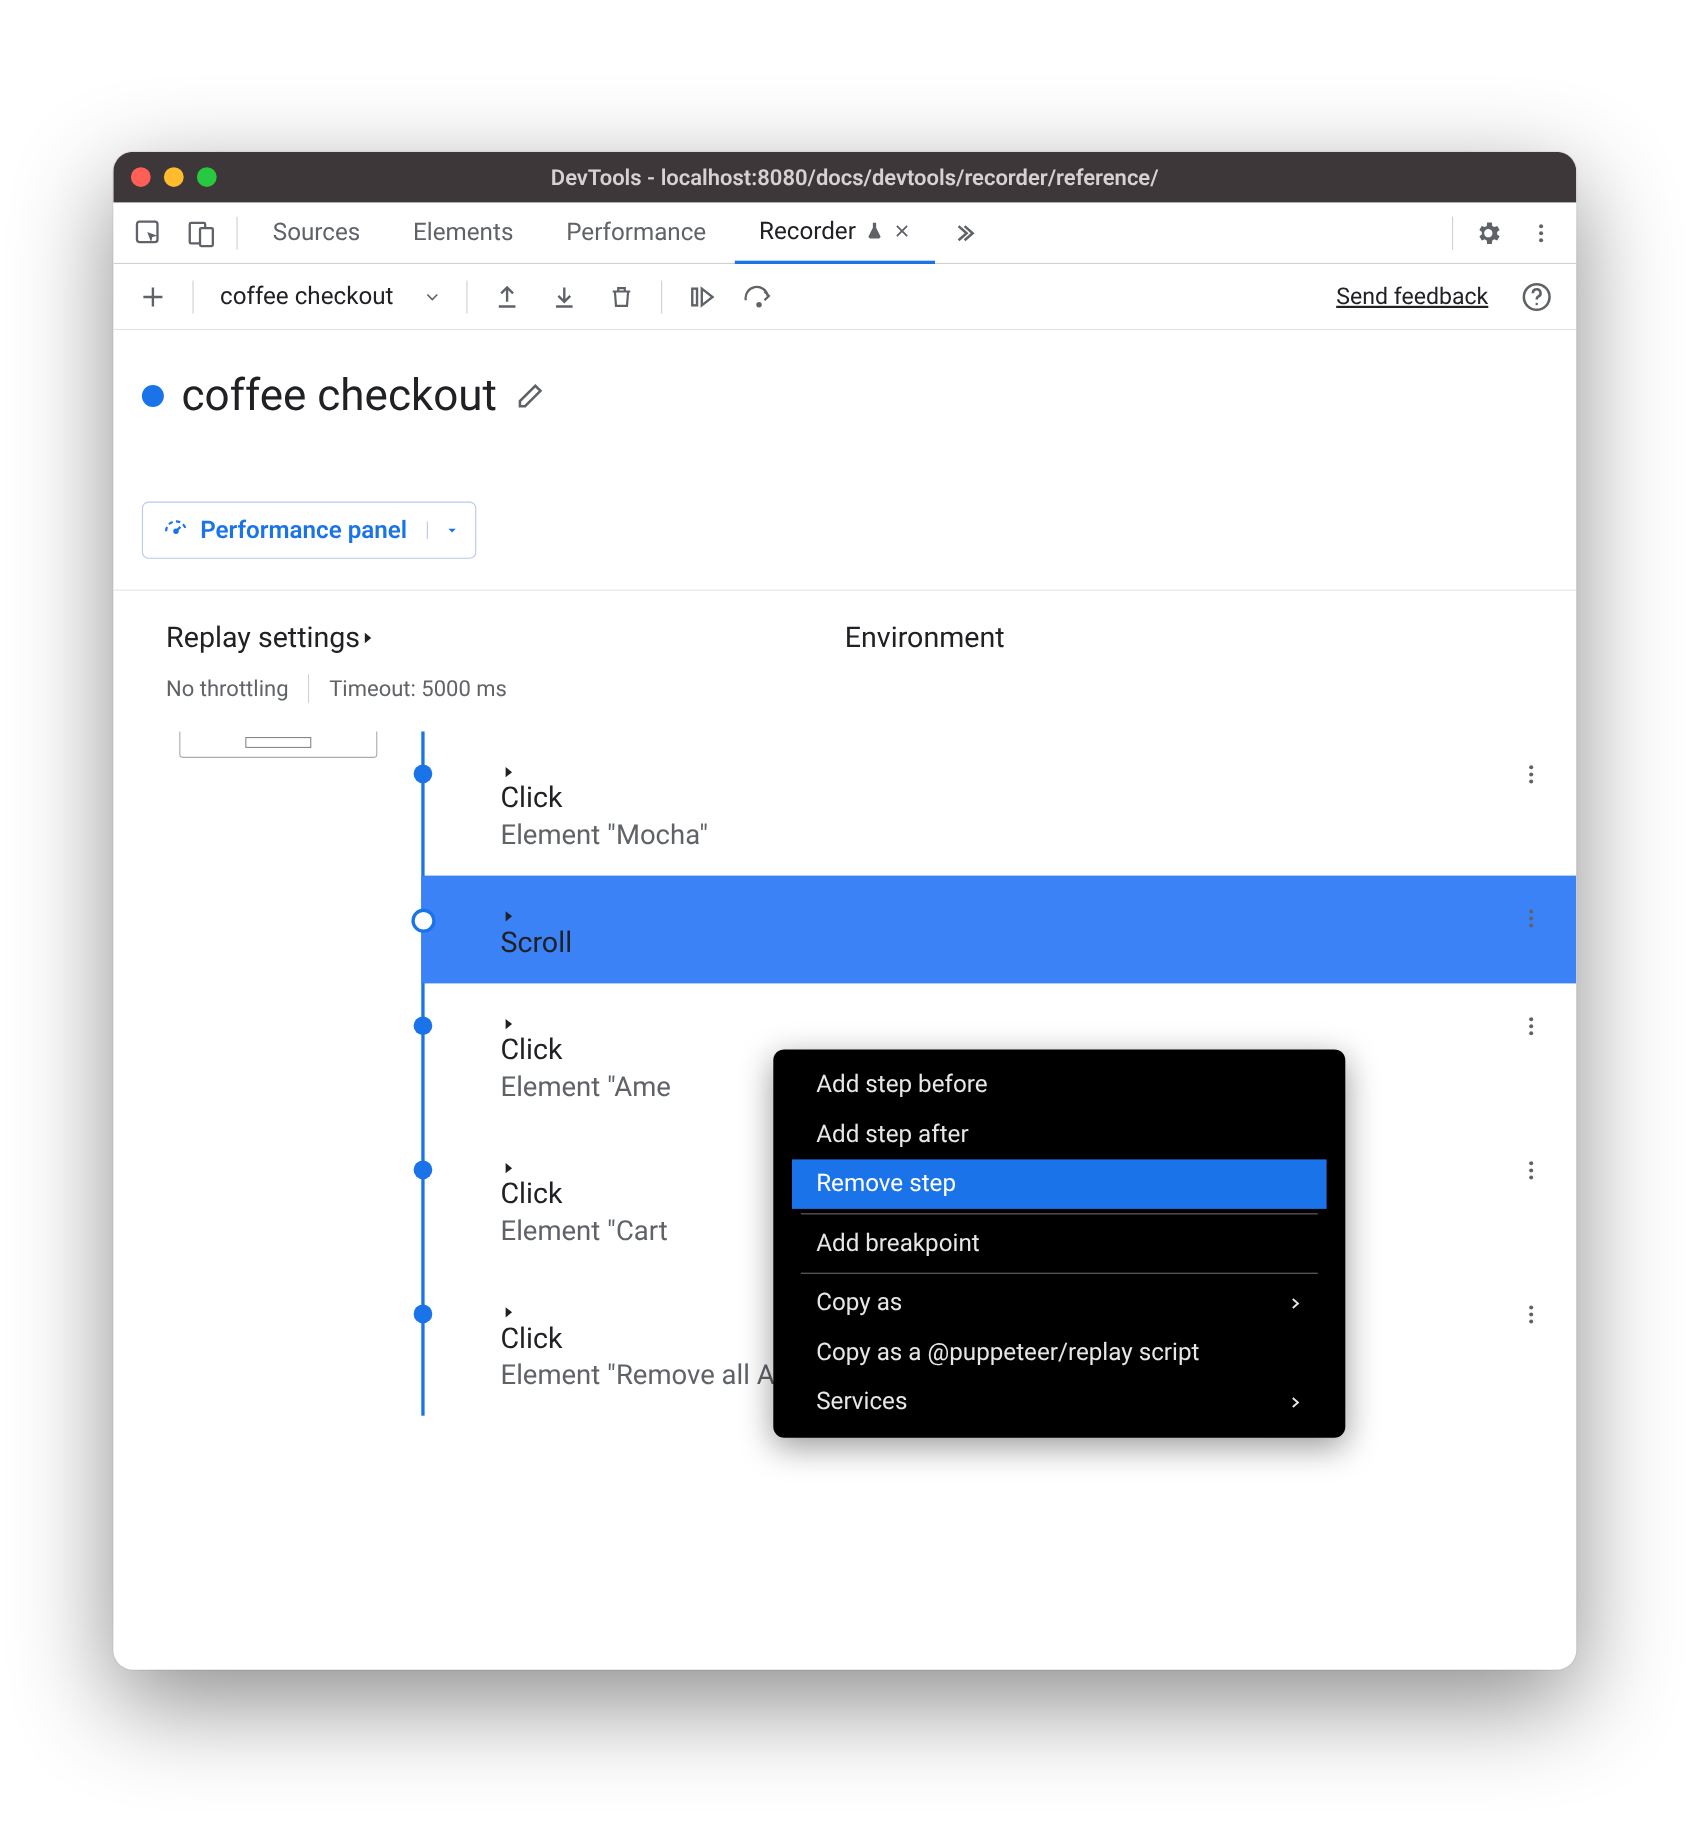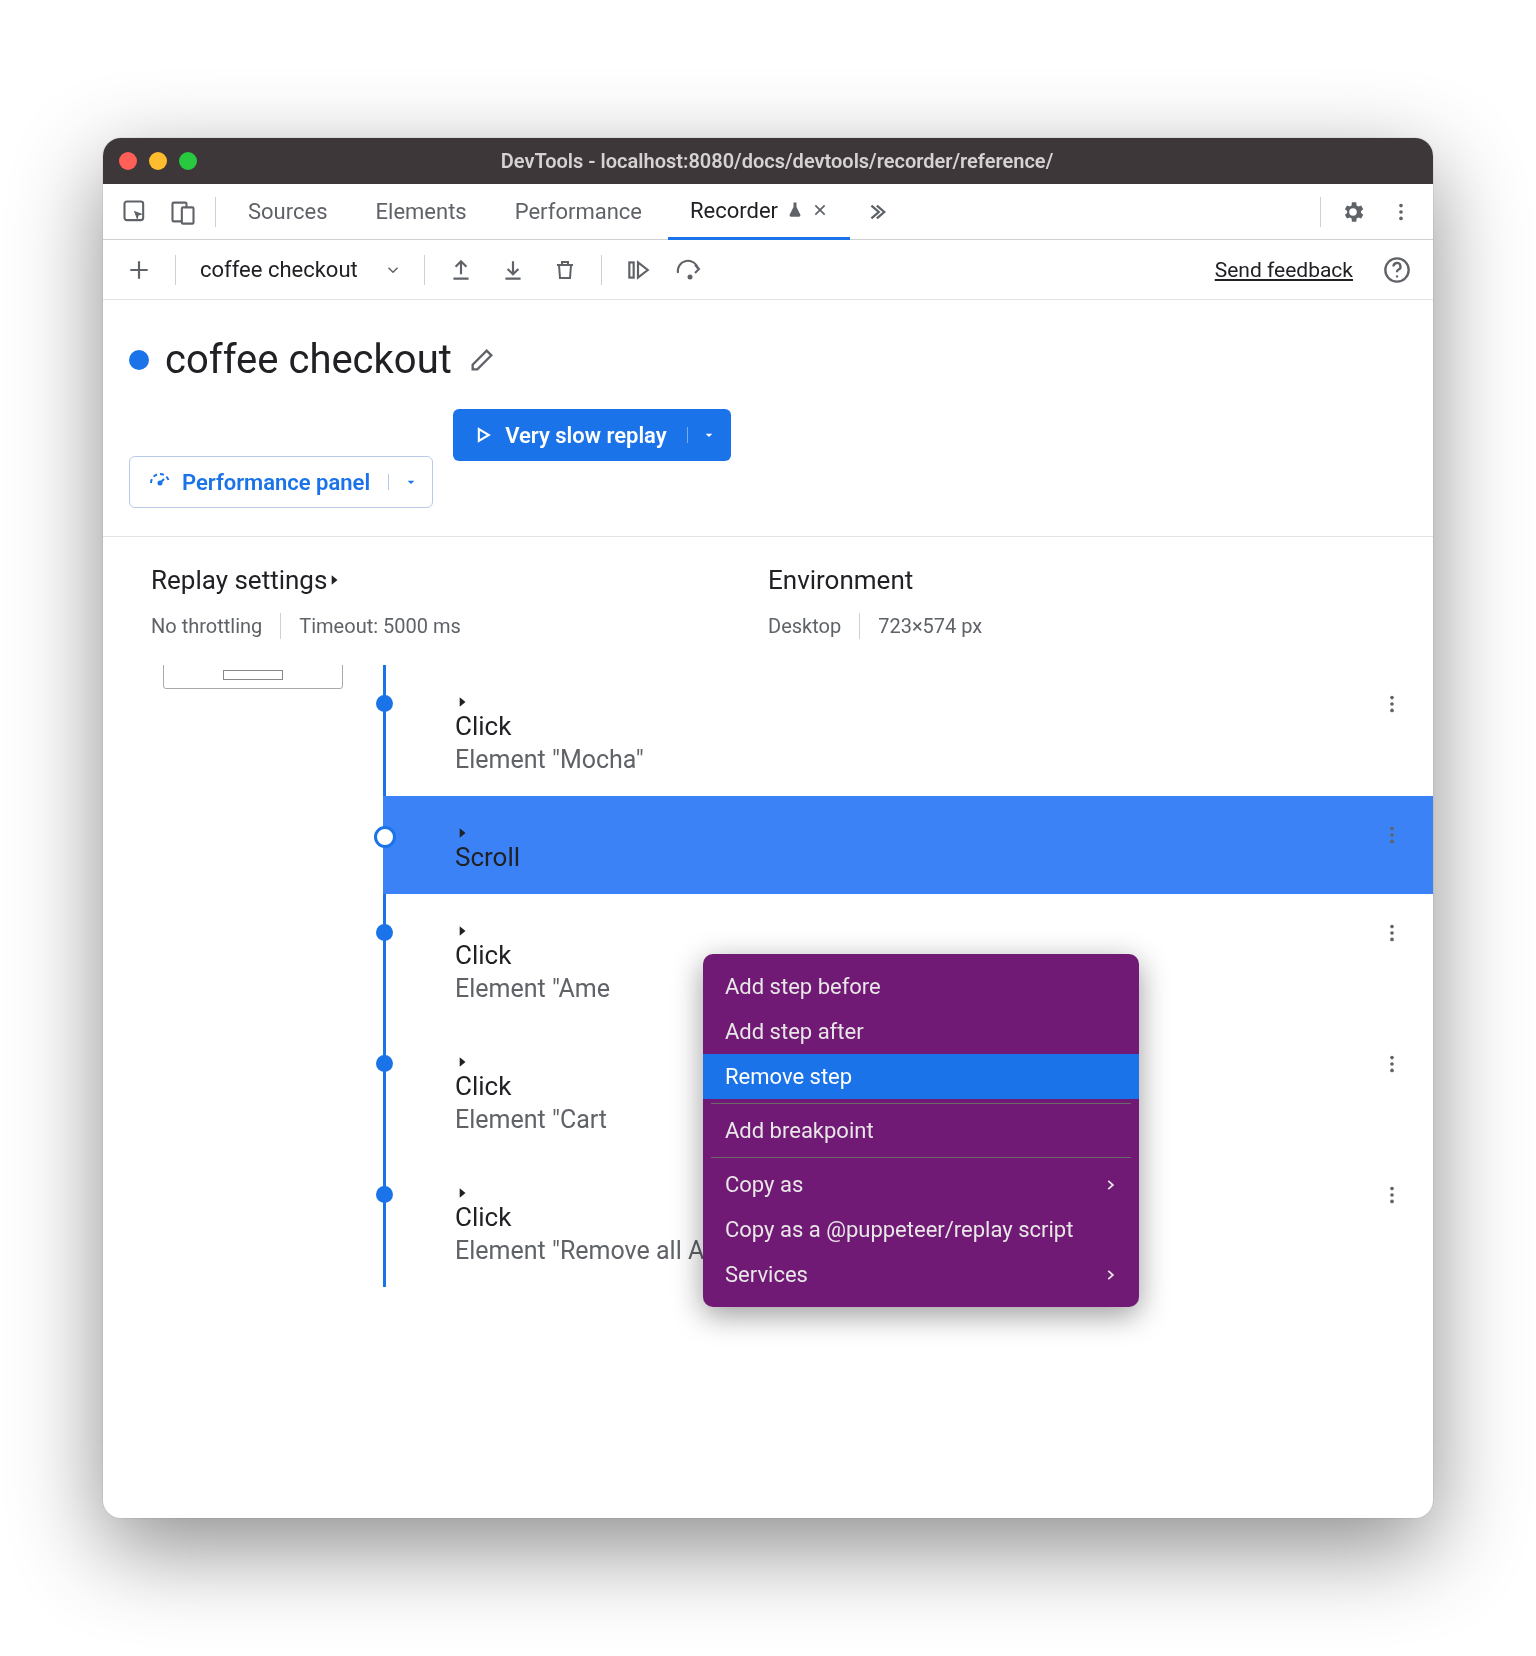--- a/index.html
+++ b/index.html
@@ -225,24 +225,24 @@
     position:absolute;
     right:30px;
     top:28px;
     color:#5f6368;
   }
   
   .ctx-menu {
     position:absolute;
     left: 600px;
     top: 816px;
-    width: 436px;
-    background:#701a75;
+    width: 520px;
+    background:#000000;
     border-radius:10px;
-    padding:10px 0;
+    padding:10px 17px;
     color:#e8e6e6;
     font-size:22px;
     box-shadow: 0 8px 30px rgba(0,0,0,0.4);
   }
   .ctx-item {
     padding: 10px 22px;
     display:flex;
     align-items:center;
     justify-content:space-between;
   }
@@ -397,35 +397,20 @@
               </svg>
           </span>
           <span>Performance panel</span>
         </div>
         <div class="drop">
           <svg width="16" height="16" viewBox="0 0 24 24" fill="#1a73e8">
               <path d="M7 10l5 5 5-5z"></path>
             </svg>
         </div>
       </div>
-      <div class="ctrl-btn fill">
-        <div class="main">
-          <span>
-            <svg width="20" height="20" viewBox="0 0 24 24" fill="none" stroke="#fff" stroke-width="2.5">
-                <path d="M7 5v14l12-7z"></path>
-              </svg>
-          </span>
-          <span>Very slow replay</span>
-        </div>
-        <div class="drop">
-          <svg width="16" height="16" viewBox="0 0 24 24" fill="#fff">
-              <path d="M7 10l5 5 5-5z"></path>
-            </svg>
-        </div>
-      </div>
     </div>
   </div>
 
   <div class="settings-row">
     <div class="settings-col">
       <div class="settings-title">
         <span>Replay settings</span>
         <span>
           <svg width="14" height="18" viewBox="0 0 24 24" fill="#202124">
               <path d="M8 4l10 8-10 8z"></path>
@@ -434,25 +419,20 @@
       </div>
       <div class="settings-sub">
         <span>No throttling</span>
         <div class="sub-div"></div>
         <span>Timeout: 5000 ms</span>
       </div>
     </div>
     <div class="settings-col env-col">
       <div class="settings-title">
         <span>Environment</span>
-      </div>
-      <div class="settings-sub">
-        <span>Desktop</span>
-        <div class="sub-div"></div>
-        <span>723×574 px</span>
       </div>
     </div>
   </div>
 
   <div class="timeline-wrap">
     <div class="thumb-box">
         <div class="thumb-inner"></div>
       </div>
     <div class="timeline">
       <div class="rail"></div>

